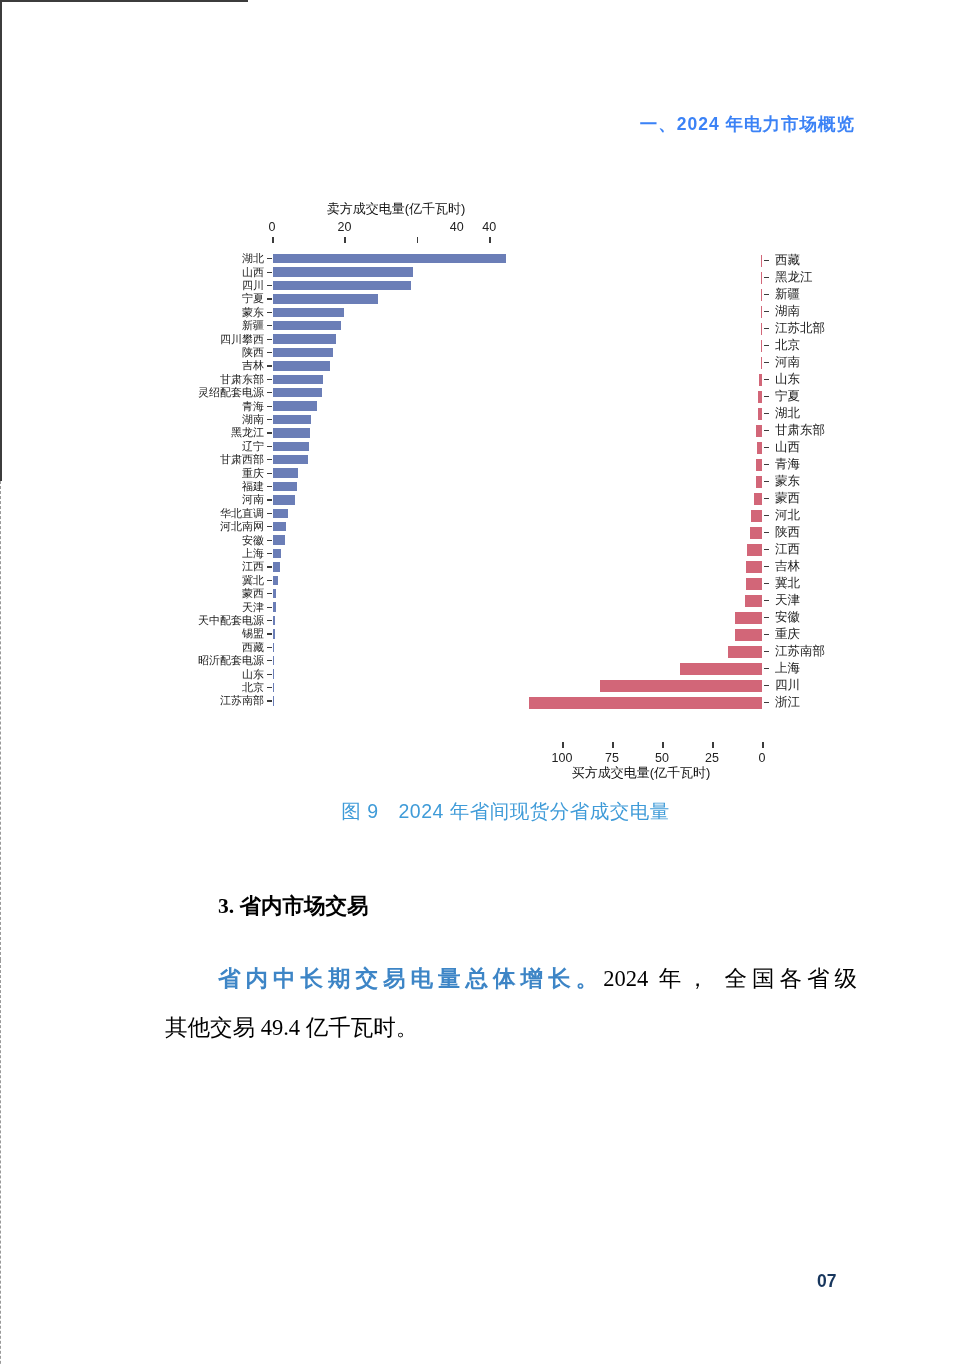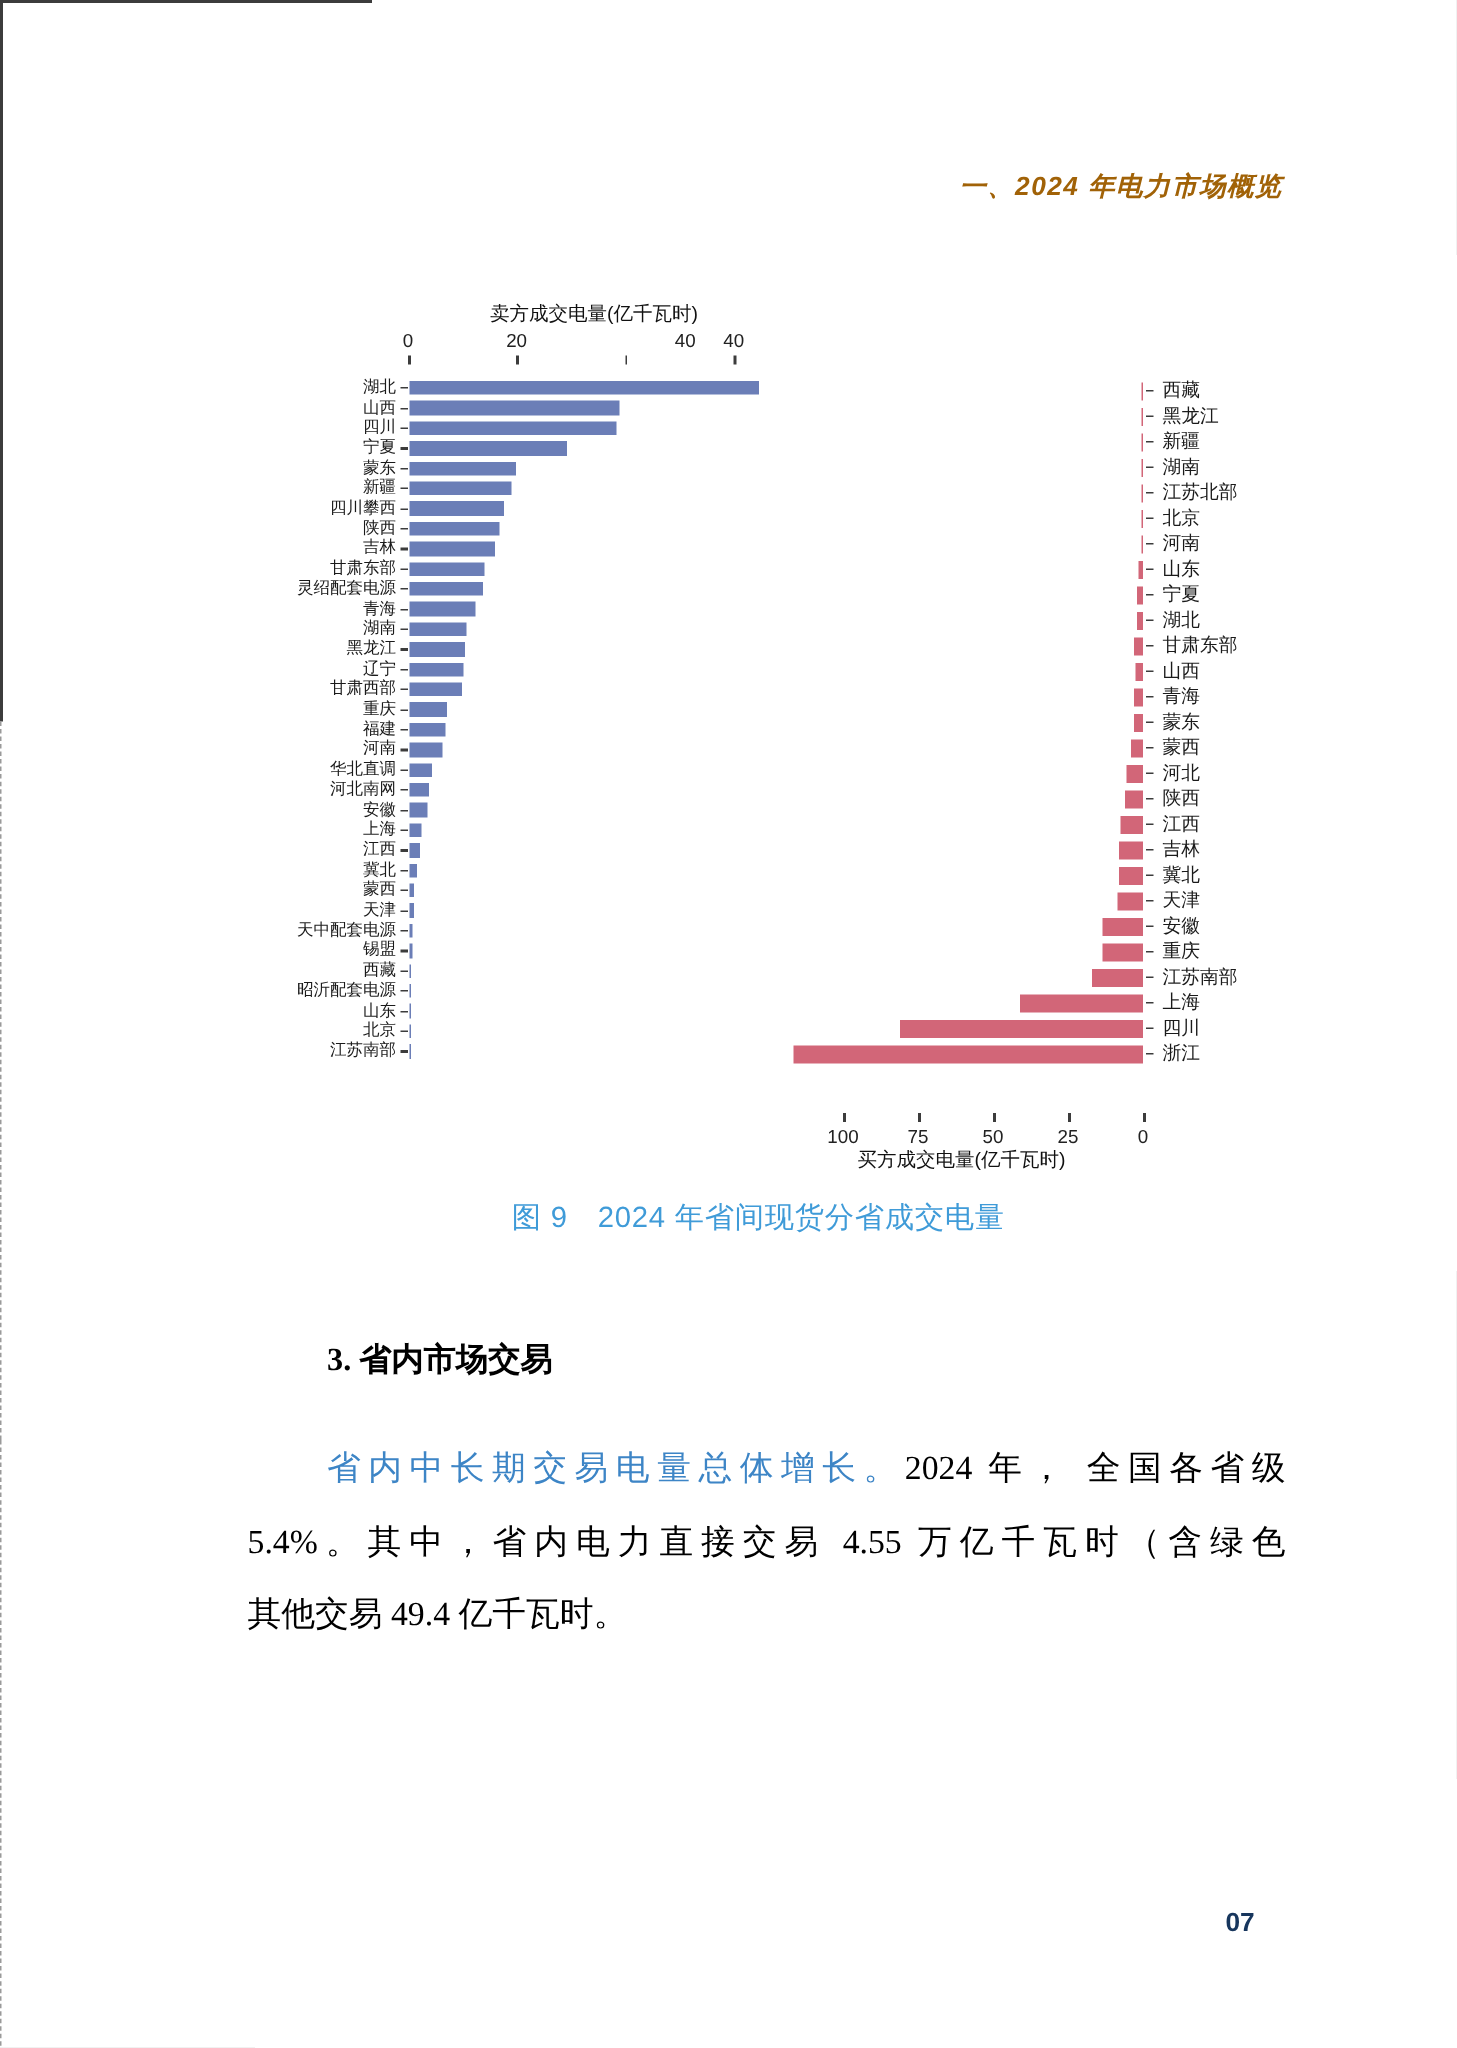--- a/index.html
+++ b/index.html
@@ -11,23 +11,22 @@
     overflow:hidden;
     font-family:"Liberation Serif","DejaVu Serif",serif;
   }
   .abs{position:absolute;}
   .doc-header{
     top:112px;left:0;right:116px;
     text-align:right;
     font-size:17.5px;
     font-family:"Liberation Sans","DejaVu Sans",sans-serif;
     font-weight:600;
-    color:#a16207;
+    color:#3b82f6;
     letter-spacing:1px;
-    font-style:italic;
   }
   
   .spine{background:#3c3c3c;}
   .gridline{border-left:1px dashed #9a9a9a;width:0;}
   .bar{position:absolute;}
   .bar-blue{background:#6b7eb7;}
   .bar-red{background:#d26678;}
   .row-label{
     position:absolute;
     font-family:"Liberation Sans","DejaVu Sans",sans-serif;
@@ -72,21 +71,21 @@
     line-height:48.5px;
   }
   .body-line{
     text-align:justify;
     text-align-last:justify;
     height:48.5px;
     overflow:hidden;
   }
   .body-line.first{text-indent:53px;}
   .body-line.last{text-align-last:left;}
-  .lead-blue{color:#3d85c6;font-weight:normal;}
+  .lead-blue{color:#3d85c6;font-weight:bold;}
   .page-number{
     top:1271px;left:817px;
     font-size:17.5px;
     font-family:"Liberation Sans","DejaVu Sans",sans-serif;
     font-weight:600;
     color:#17365d;
   }
 </style>
 </head>
 <body>
@@ -304,19 +303,18 @@
       <div class="tickmark" style="left: 763.5px; top: 702px; width: 5px; height: 1.2px;"></div>
       <div class="row-label row-label-right" style="left: 775px; top: 696px; width: 150px;">浙江</div>
     </div>
 
   <div class="abs fig-caption">图 9　2024 年省间现货分省成交电量</div>
 
   <div class="abs section-heading">3. 省内市场交易</div>
 
   <div class="abs body-text">
     <div class="body-line first"><span class="lead-blue">省内中长期交易电量总体增长。</span><span>2024 年， 全国各省级</span></div>
-    <div class="body-line">5.4%。其中，省内电力直接交易 4.55 万亿千瓦时（含绿色</div>
     <div class="body-line last">其他交易 49.4 亿千瓦时。</div>
   </div>
 
   <div class="abs page-number">07</div>
 
 </div>
 
 </body></html>

